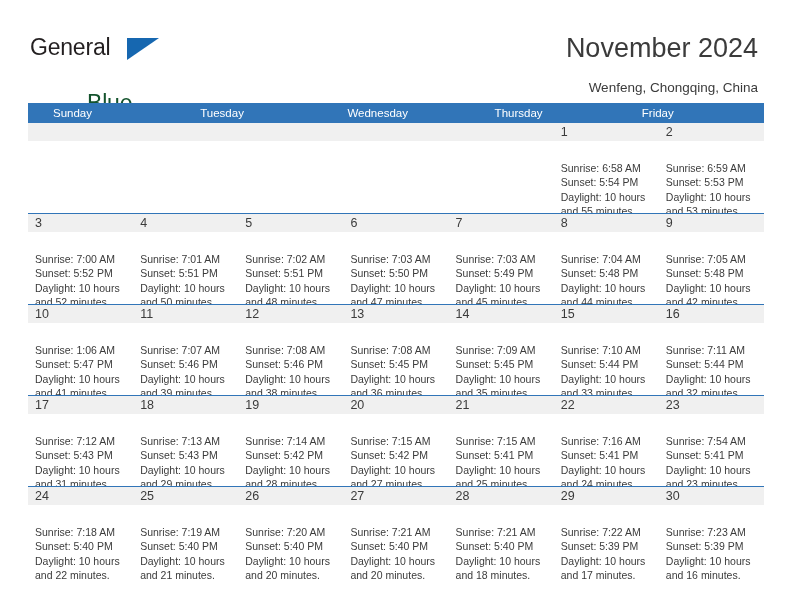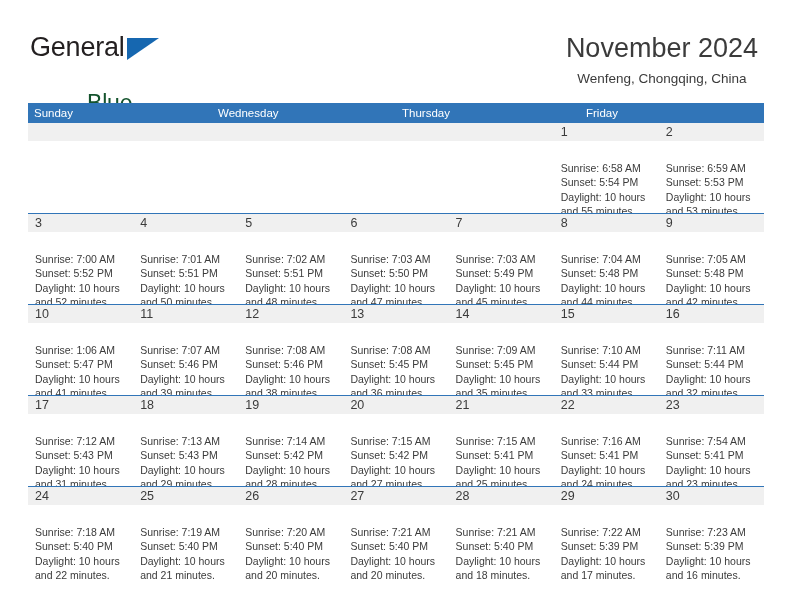--- a/index.html
+++ b/index.html
@@ -35,21 +35,21 @@
     position: absolute;
     left: 30px;
     top: 34px;
     width: 180px;
     height: 52px;
   }
   .logo-general {
     position: absolute;
     left: 0;
     top: 0;
-    font-size: 27px;
+    font-size: 23px;
     letter-spacing: -0.2px;
     color: #231f20;
     font-family: "Liberation Sans", sans-serif;
     line-height: 26px;
   }
   .logo-blue {
     position: absolute;
     left: 57px;
     top: 20px;
     font-size: 23px;
@@ -66,31 +66,31 @@
     width: 0;
     height: 0;
     border-left: 32px solid #1667b0;
     border-bottom: 22px solid transparent;
   }
 
   .title-block {
     position: absolute;
     right: 34px;
     top: 32px;
-    text-align: center;
+    text-align: right;
   }
   .month-title {
     font-size: 27px;
     color: #3b3b3b;
     font-weight: normal;
     line-height: 32px;
     white-space: nowrap;
   }
   .location {
-    margin-top: 7px;
+    margin-top: 16px;
     font-size: 13.5px;
     color: #3b3b3b;
     line-height: 16px;
     white-space: nowrap;
   }
 
   
   .calendar {
     position: absolute;
     left: 28px;
@@ -101,21 +101,21 @@
   .dow-row {
     display: flex;
     background: #3175b8;
     height: 20px;
   }
   .dow-cell {
     flex: 1 1 0;
     color: #ffffff;
     font-size: 11.5px;
     line-height: 20px;
-    padding-left: 6px;
+    padding-left: 25px;
     box-sizing: border-box;
     white-space: nowrap;
   }
 
   .week-row {
     position: relative;
     height: 90px;
     border-top: 1.5px solid #3175b8;
   }
   .week-row:first-of-type {
@@ -178,20 +178,21 @@
       <div class="month-title">November 2024</div>
       <div class="location">Wenfeng, Chongqing, China</div>
     </div>
 
   </div>
 
   <div class="calendar">
 
     <div class="dow-row">
       <div class="dow-cell">Sunday</div>
+      <div class="dow-cell">Tuesday</div>
       <div class="dow-cell">Wednesday</div>
       <div class="dow-cell">Thursday</div>
       <div class="dow-cell">Friday</div>
     </div>
 
     <div id="weeks-container">
         <div class="week-row">
           <div class="week-band"></div>
           <div class="week-cells">
             <div class="day-cell empty">

